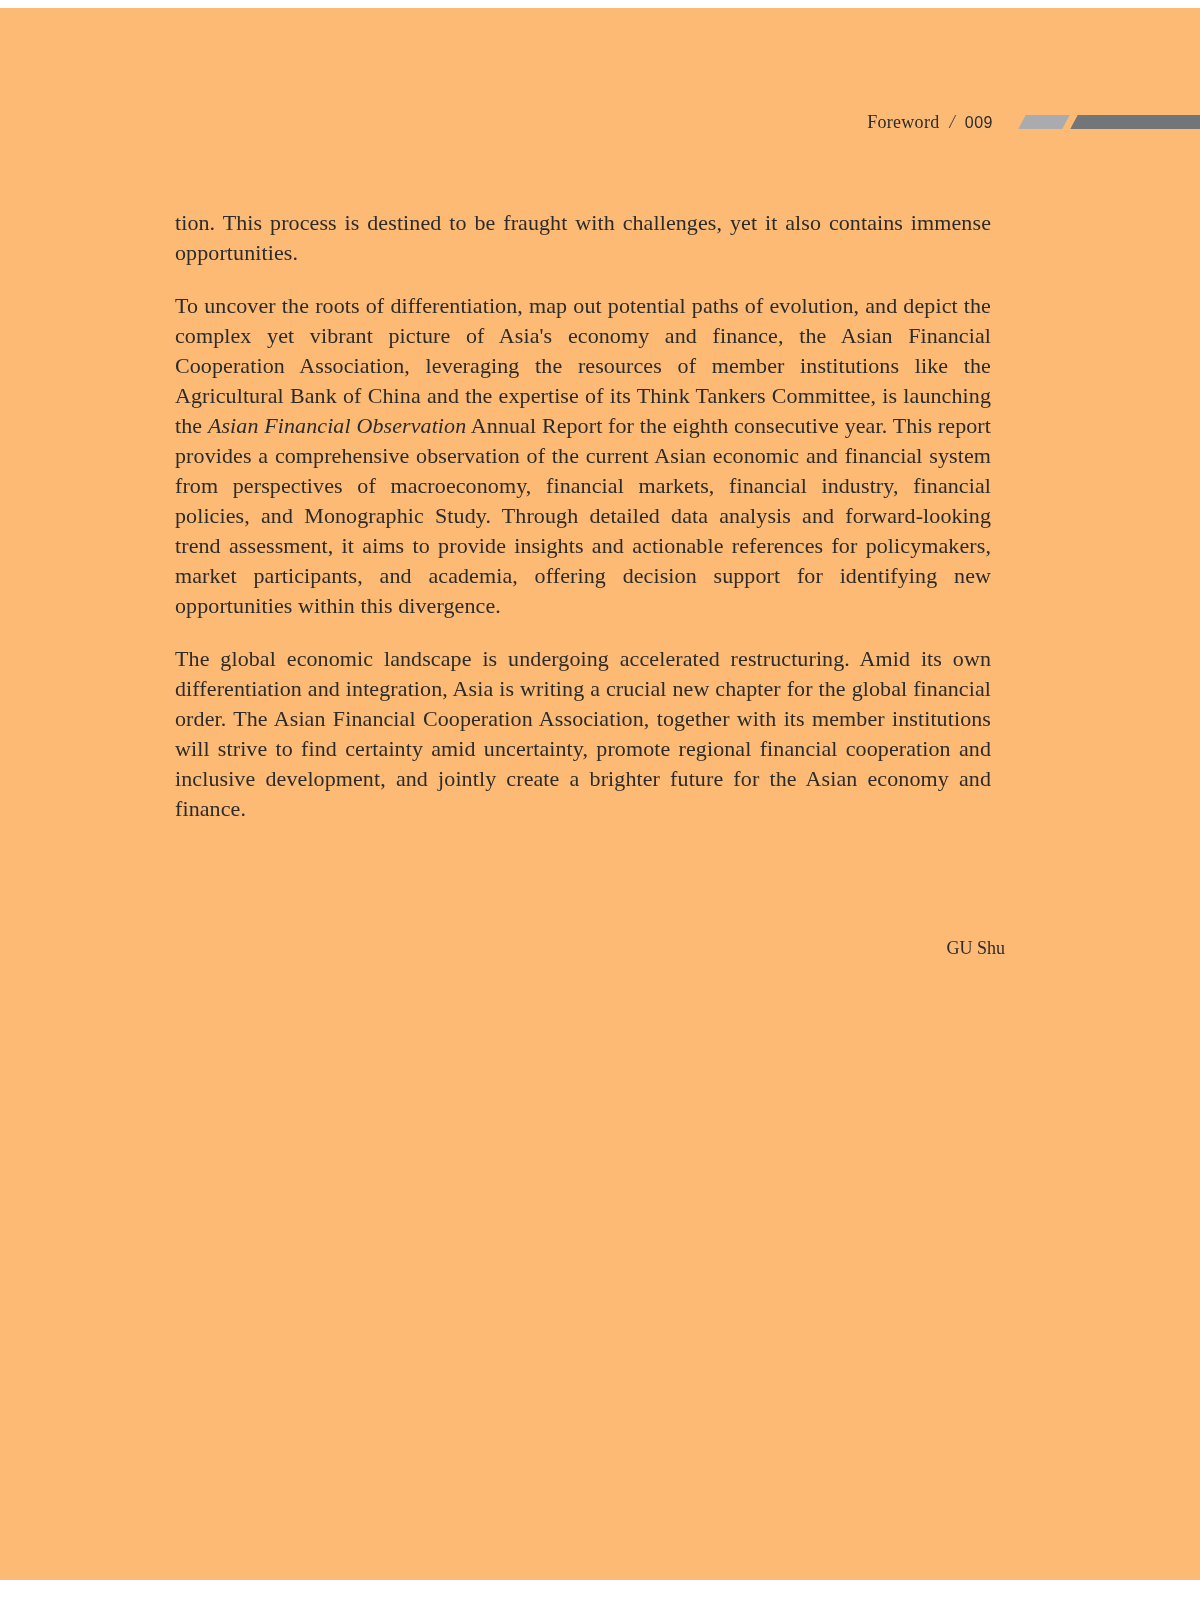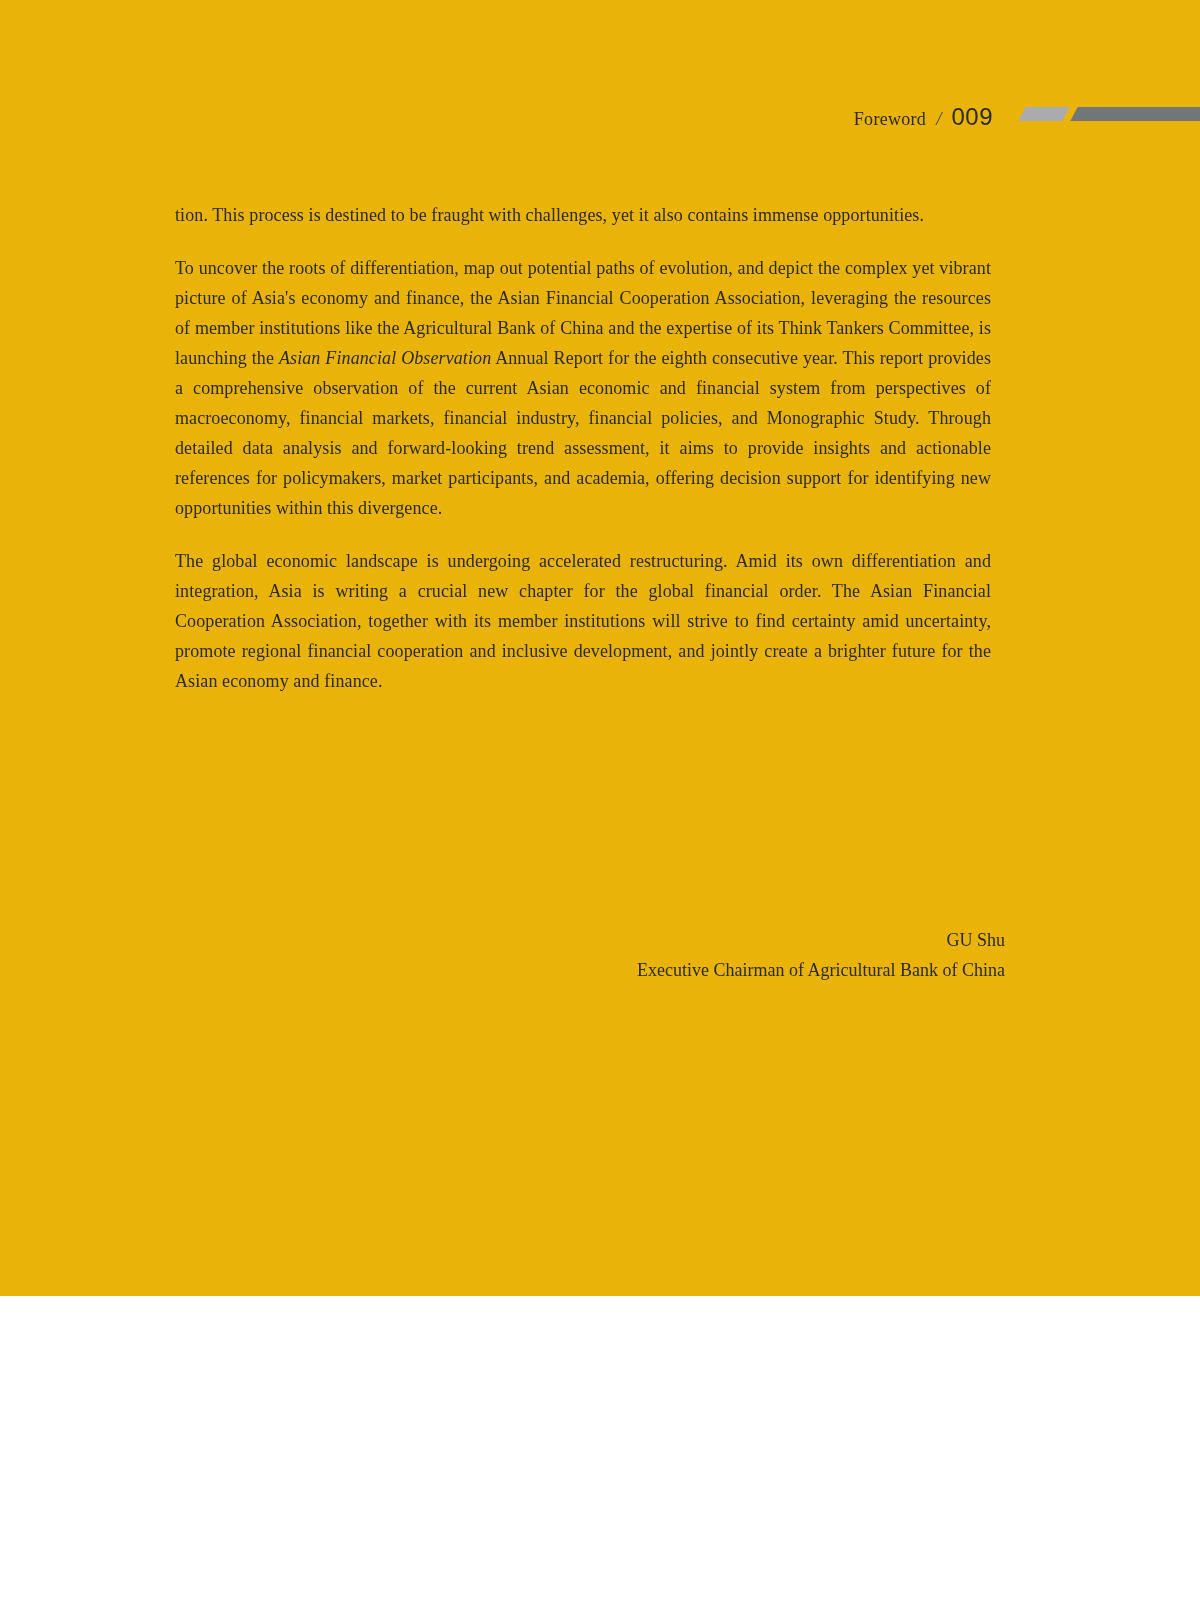--- a/index.html
+++ b/index.html
@@ -4,23 +4,23 @@
 <style>
   * { margin: 0; padding: 0; box-sizing: border-box; }
 
   html, body {
     background: #ffffff;
   }
 
   .page {
     position: relative;
     width: 1200px;
-    height: 1296px;
-    margin: 0 auto;
-    background: #eab308;
+    height: 1572px;
+    margin: 8px auto;
+    background: #fdba74;
     font-family: "Liberation Serif", "DejaVu Serif", serif;
     color: #2b2b2b;
     overflow: hidden;
   }
 
   
   .page-header {
     position: absolute;
     top: 103px;
     left: 0;
@@ -47,21 +47,21 @@
 
   .header-separator {
     font-family: "Liberation Serif", "DejaVu Serif", serif;
     font-size: 19px;
     font-style: italic;
     color: #4a4a4a;
   }
 
   .page-number {
     font-family: "Liberation Sans", "DejaVu Sans", sans-serif;
-    font-size: 24px;
+    font-size: 16px;
     color: #2b2b2b;
     letter-spacing: 0.5px;
   }
 
   .header-deco {
     position: absolute;
     top: 4px;
     right: 0;
     width: 190px;
     height: 16px;
@@ -89,21 +89,21 @@
 
   
   .body-text {
     position: absolute;
     top: 200px;
     left: 175px;
     width: 816px;
   }
 
   .body-text p {
-    font-size: 18px;
+    font-size: 22px;
     line-height: 30px;
     text-align: justify;
     color: #2b2b2b;
     margin-bottom: 23px;
     letter-spacing: 0.1px;
   }
 
   .italic-title {
     font-style: italic;
   }
@@ -141,16 +141,15 @@
   </div>
 
   <div class="body-text">
     <p>tion. This process is destined to be fraught with challenges, yet it also contains immense opportunities.</p>
     <p><span>To uncover the roots of differentiation, map out potential paths of evolution, and depict the complex yet vibrant picture of Asia's economy and finance, the Asian Financial Cooperation Association, leveraging the resources of member institutions like the Agricultural Bank of China and the expertise of its Think Tankers Committee, is launching the </span><span class="italic-title">Asian Financial Observation</span><span> Annual Report for the eighth consecutive year. This report provides a comprehensive observation of the current Asian economic and financial system from perspectives of macroeconomy, financial markets, financial industry, financial policies, and Monographic Study. Through detailed data analysis and forward-looking trend assessment, it aims to provide insights and actionable references for policymakers, market participants, and academia, offering decision support for identifying new opportunities within this divergence.</span></p>
     <p>The global economic landscape is undergoing accelerated restructuring. Amid its own differentiation and integration, Asia is writing a crucial new chapter for the global financial order. The Asian Financial Cooperation Association, together with its member institutions will strive to find certainty amid uncertainty, promote regional financial cooperation and inclusive development, and jointly create a brighter future for the Asian economy and finance.</p>
   </div>
 
   <div class="signature-block">
     <div>GU Shu</div>
-    <div>Executive Chairman of Agricultural Bank of China</div>
   </div>
 
 </div>
 
 </body></html>

